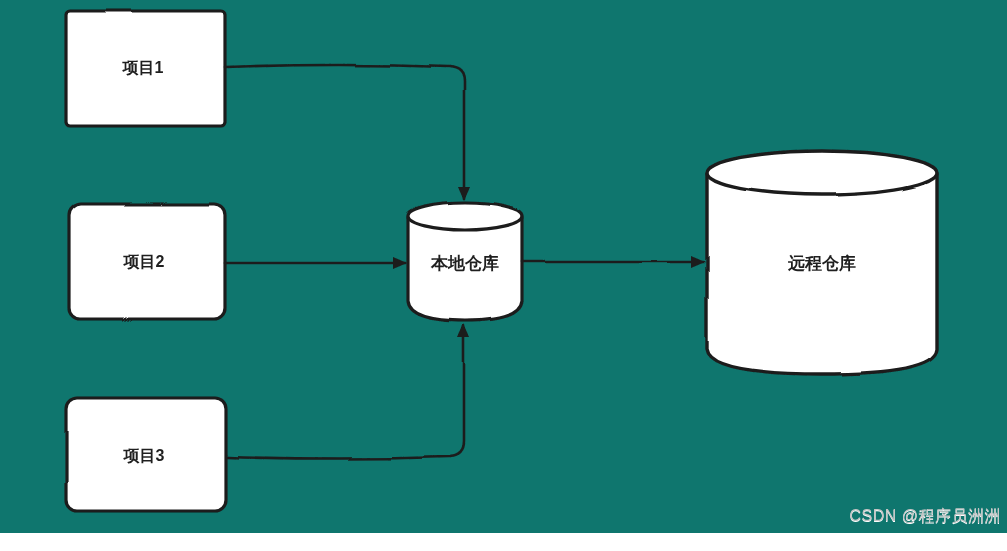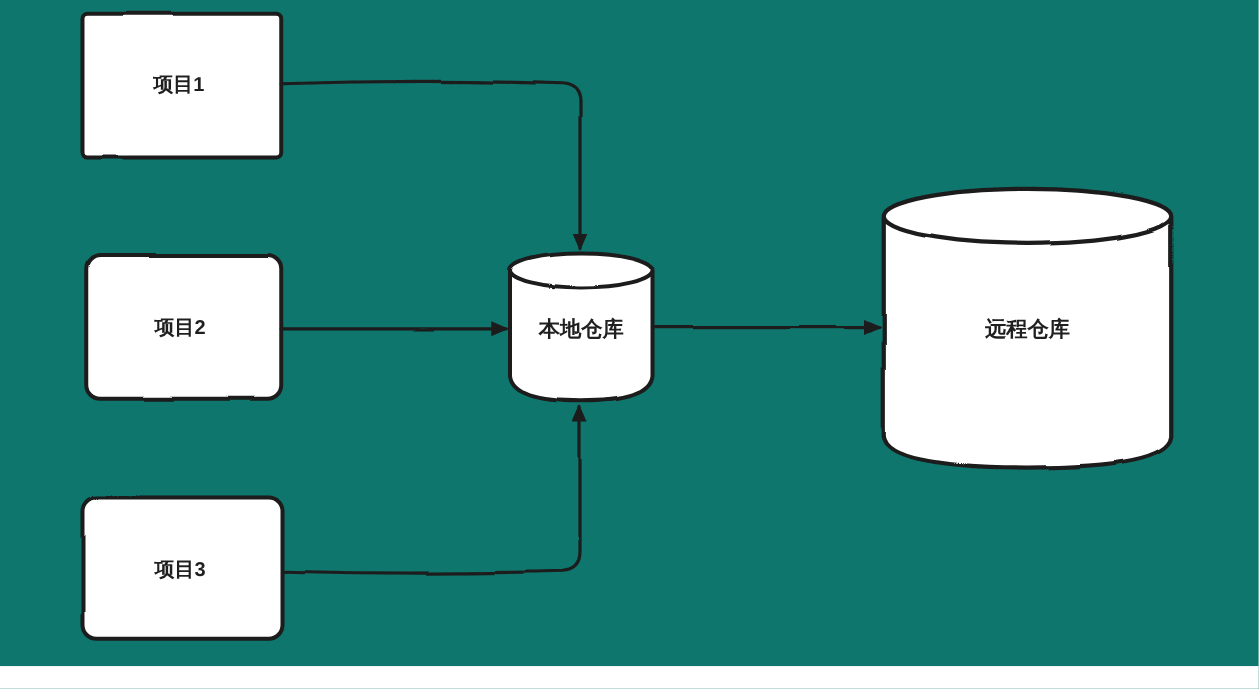--- a/index.html
+++ b/index.html
@@ -74,13 +74,14 @@
 
     <g text-anchor="middle">
       <text x="143" y="73" font-size="16">项目1</text>
       <text x="144" y="267" font-size="16">项目2</text>
       <text x="144" y="461" font-size="16">项目3</text>
       <text x="465" y="269" font-size="17">本地仓库</text>
       <text x="822" y="269" font-size="17">远程仓库</text>
     </g>
   </svg>
 
+  <div class="watermark">CSDN @程序员洲洲</div>
 </div>
 
 </body></html>

